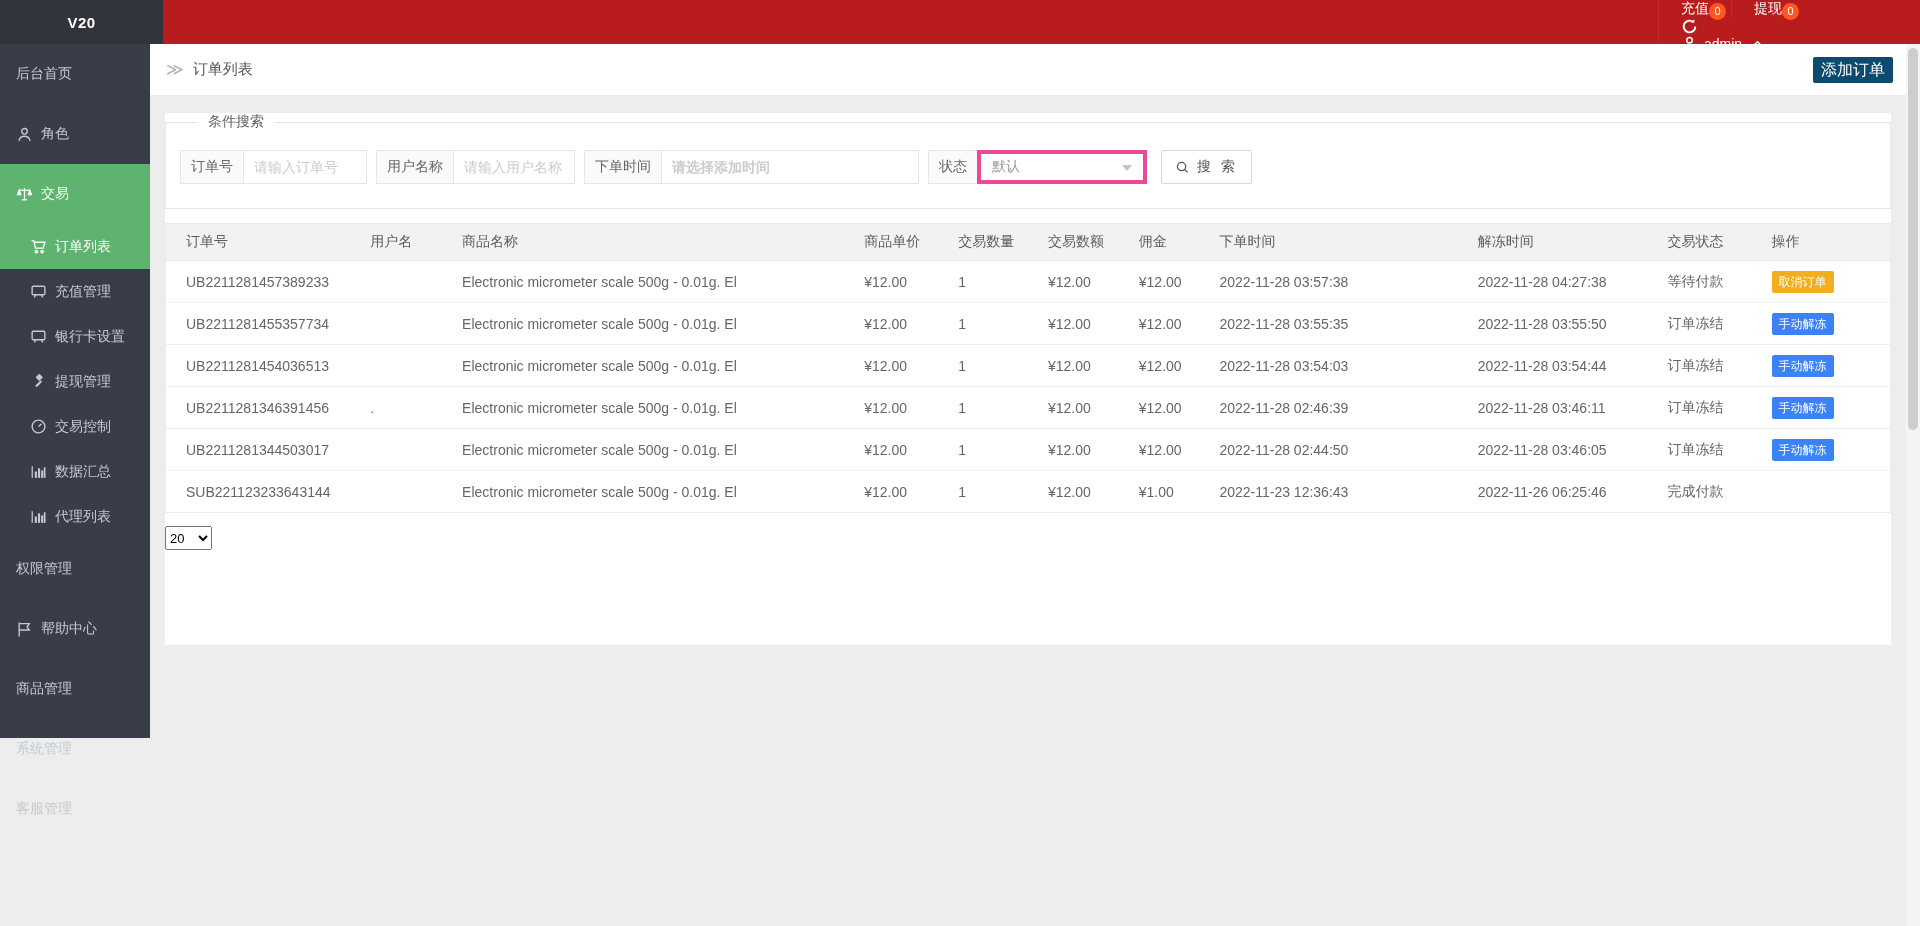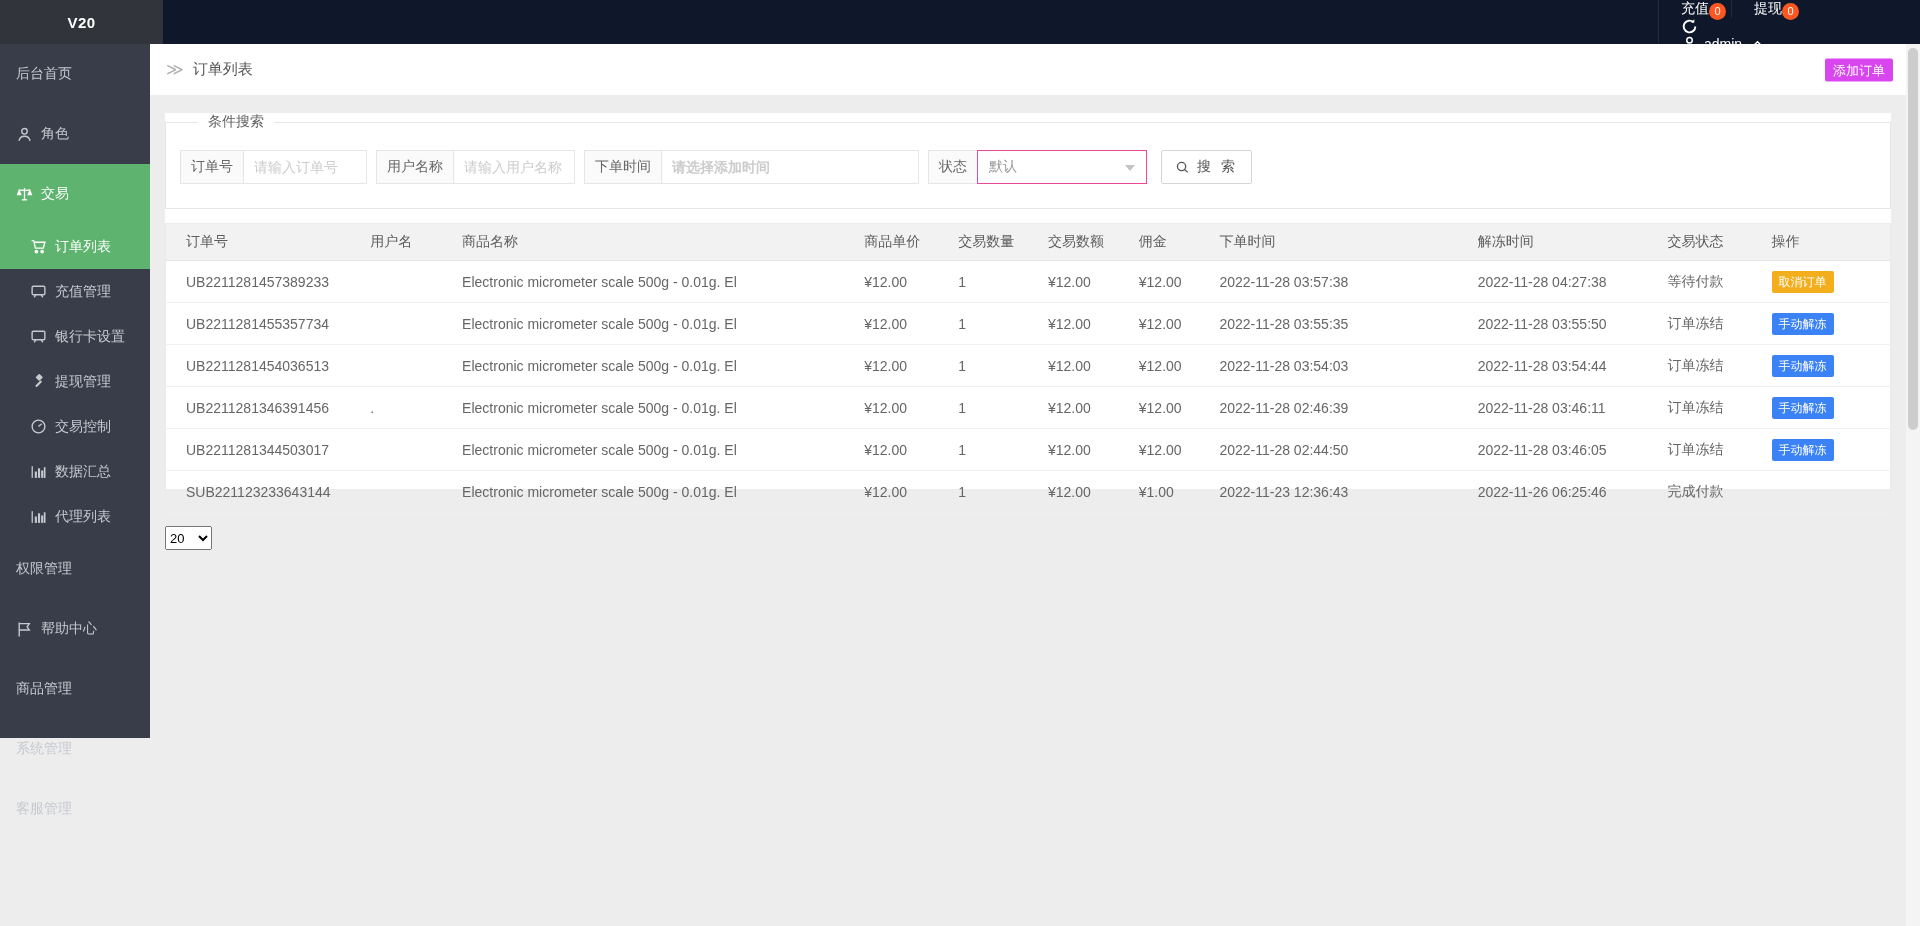--- a/index.html
+++ b/index.html
@@ -3,52 +3,52 @@
 <meta charset="utf-8">
 <style>
   * { box-sizing: border-box; margin: 0; padding: 0; }
   html,body { width:1920px; height:926px; }
   body {
     font-family: "Liberation Sans", "DejaVu Sans", sans-serif;
     background:#ededed; overflow:hidden; position:relative;
     color:#666;
   }
   
-  .topbar { position:absolute; top:0; left:0; width:1920px; height:44px; background:#0f172a; display:flex; z-index:30; }
+  .topbar { position:absolute; top:0; left:0; width:1920px; height:44px; background:#b91c1c; display:flex; z-index:30; }
   .logo { width:163px; height:44px; background:#32343b; color:#fff; display:flex; align-items:center; justify-content:center; font-size:15px; font-weight:bold; letter-spacing:.5px; }
   .topbar-right { margin-left:auto; display:flex; align-items:stretch; padding-right:116px;flex-direction:column; }
   .tb-item { position:relative; display:flex; align-items:center; gap:6px; padding:0 22px; color:#fff; font-size:14px; border-left:1px solid rgba(255,255,255,.08); cursor:pointer; }
   .tb-badge { position:absolute; top:3px; right:5px; min-width:17px; height:17px; border-radius:9px; background:#ff5722; color:#fff; font-size:11px; line-height:17px; text-align:center; padding:0 4px; }
   .tb-icon { display:inline-flex; width:17px; height:17px; }
   .tb-icon svg { width:100%; height:100%; }
   .chev-up { display:inline-flex; width:11px; height:11px; margin-left:4px; }
   
   .sidebar { position:absolute; top:44px; left:0; width:150px; height:694px; background:#393d49; z-index:20; }
   .side-item { display:flex; align-items:center; color:#c6c9d0; font-size:14px; cursor:pointer; }
   .side-item.top { height:60px; padding-left:16px; }
   .side-item.sub { height:45px; padding-left:30px; }
   .side-item.active { background:#5eb46e; color:#fff; }
   .side-icon { width:17px; height:17px; margin-right:8px; display:inline-flex; flex:none; }
   .side-icon svg { width:100%; height:100%; }
   
   .content { position:absolute; top:44px; left:150px; width:1756px; height:882px; background:#ededed; }
   .crumbbar { height:51px; background:#fff; display:flex; align-items:center; padding:0 16px; position:relative; }
   .crumb-icon { color:#b0b0b0; font-size:17px; margin-right:9px; line-height:1; }
   .crumb-title { color:#555; font-size:15px; }
-  .add-btn { position:absolute; right:13px; top:50%; transform:translateY(-50%); background:#d946ef; color:#fff; font-size:13px; line-height:1; padding:5px 8px; border:none; border-radius:2px; cursor:pointer; }
-  .card { margin:15px; background:#fff; height:376px; position:relative; }
+  .add-btn { position:absolute; right:13px; top:50%; transform:translateY(-50%); background:#0c4a6e; color:#fff; font-size:16px; line-height:1; padding:5px 8px; border:none; border-radius:2px; cursor:pointer; }
+  .card { margin:15px; background:#fff; height:532px; position:relative; }
   
   fieldset.search { border:1px solid #e6e6e6; margin-top:18px; padding:19px 14px 24px 14px; }
   fieldset.search legend { margin-left:18px; padding:0 10px; color:#5f5f5f; font-size:14px; }
   .form-row { display:flex; align-items:center; gap:9px; }
   .fgroup { display:flex; height:34px; }
   .flabel { background:#fafafa; border:1px solid #e6e6e6; border-right:none; display:flex; align-items:center; padding:0 10px; color:#666; font-size:14px; white-space:nowrap; }
   .finput { border:1px solid #e6e6e6; height:34px; padding:0 10px; font-size:14px; color:#4c1d95; outline:none; }
   .finput::placeholder { color:#ccc; }
-  .fselect { border:1px solid #ec4899; width:170px; position:relative; display:flex; align-items:center; padding:0 11px; color:#999; font-size:14px; cursor:pointer; background:#fff; }
+  .fselect { border:4px solid #ec4899; width:170px; position:relative; display:flex; align-items:center; padding:0 11px; color:#999; font-size:14px; cursor:pointer; background:#fff; }
   .fselect .caret { position:absolute; right:11px; top:50%; margin-top:-2px; width:0; height:0; border-left:5px solid transparent; border-right:5px solid transparent; border-top:6px solid #c4c4c4; }
   .search-btn { height:34px; display:flex; align-items:center; gap:7px; padding:0 13px; background:#fff; border:1px solid #d6d6d6; border-radius:2px; font-size:14px; color:#555; letter-spacing:3px; cursor:pointer; margin-left:5px; }
   .search-btn .mag { display:inline-flex; width:15px; height:15px; }
   
   table.orders { width:100%; margin-top:14px; border-collapse:collapse; table-layout:fixed; border:1px solid #ebebeb; }
   table.orders th { background:#f2f2f2; height:37px; font-weight:normal; color:#5d5d5d; font-size:14px; text-align:left; padding-left:20px; border-bottom:1px solid #e6e6e6; overflow:hidden; white-space:nowrap; }
   table.orders td { height:42px; border-bottom:1px solid #efefef; color:#666; font-size:14px; padding-left:20px; overflow:hidden; white-space:nowrap; }
   .act-btn { color:#fff; font-size:12px; line-height:1; padding:5px 7px; border:none; border-radius:2px; cursor:pointer; }
   .act-warning { background:#f2ae1c; }
   .act-success { background:#3b82f6; }

